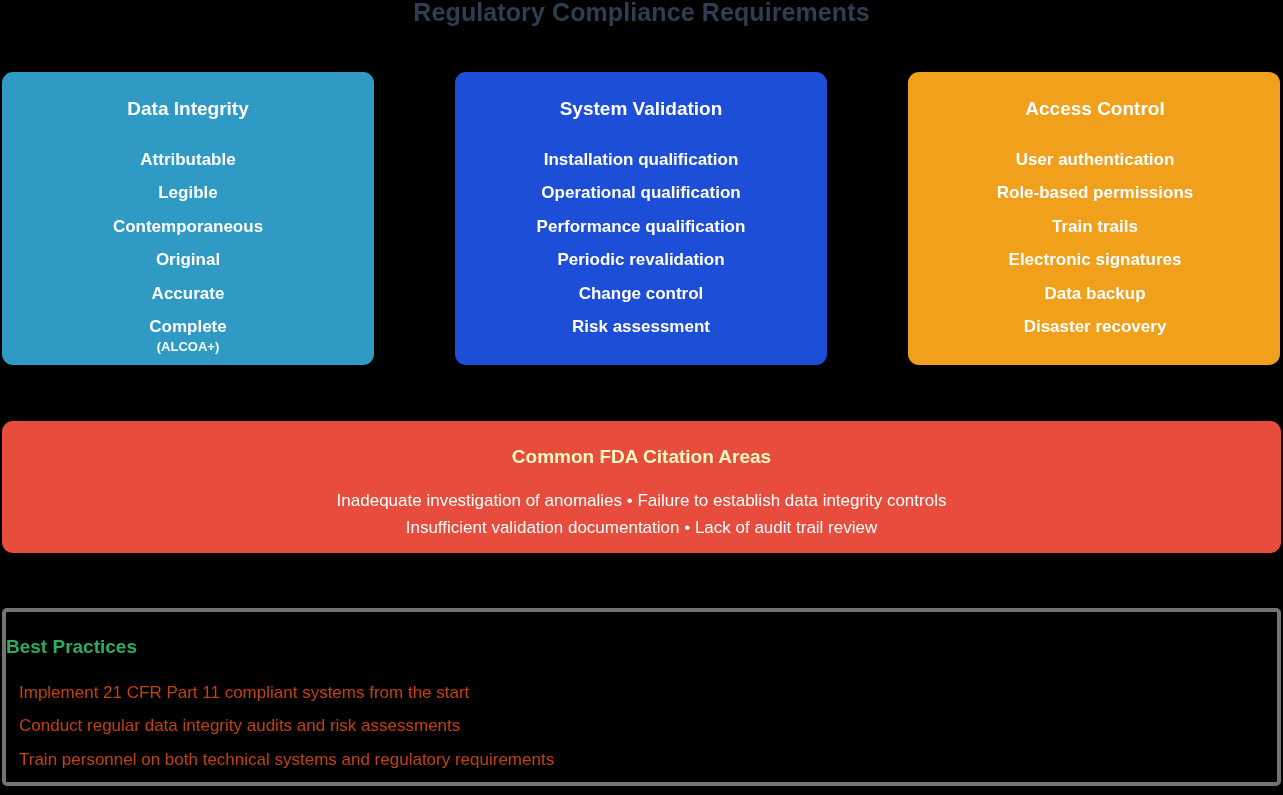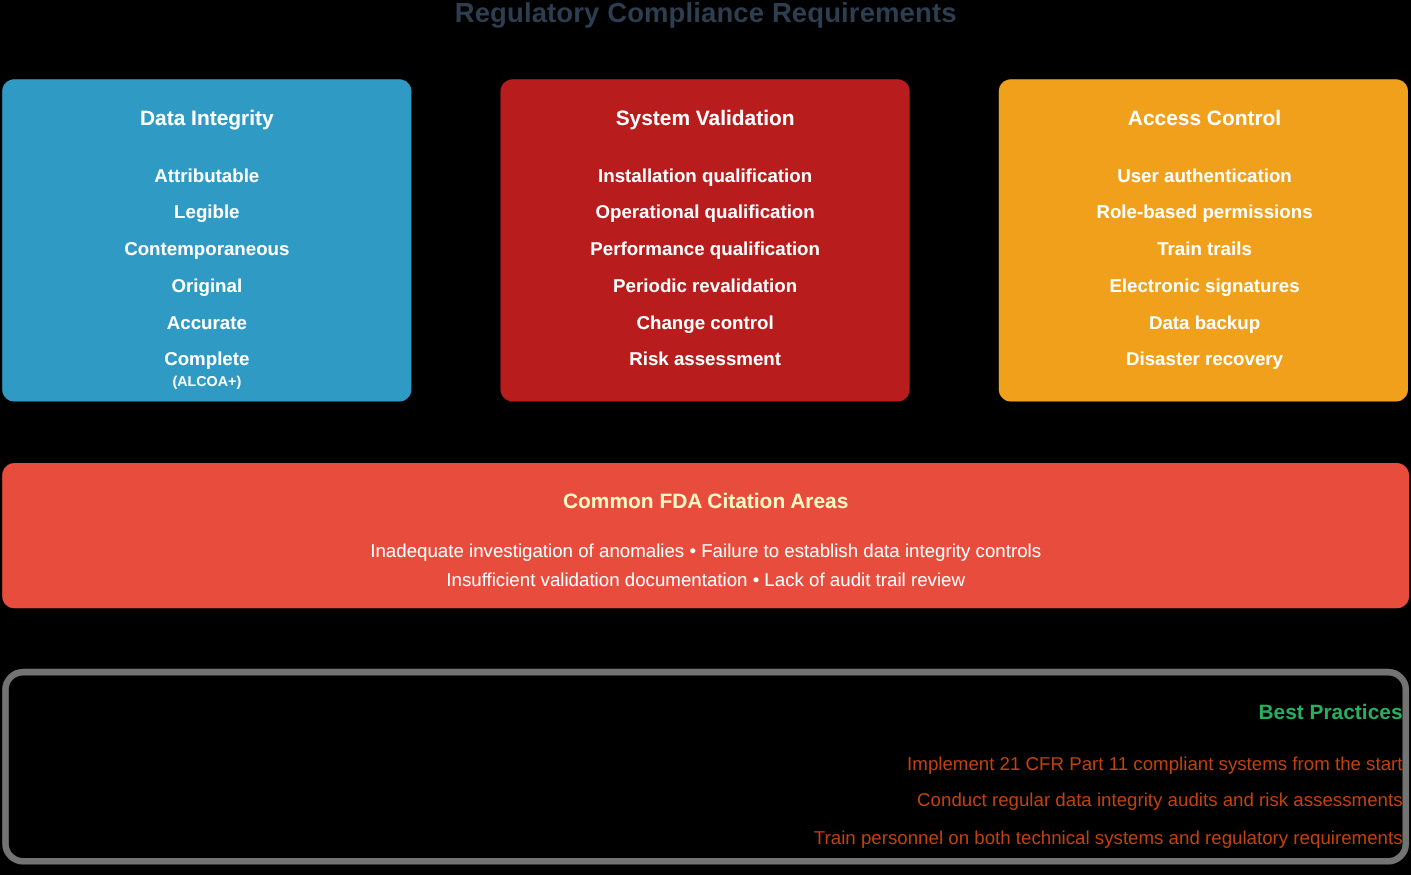--- a/index.html
+++ b/index.html
@@ -42,21 +42,21 @@
     position: absolute;
     top: 0;
     width: 372px;
     height: 293px;
     border-radius: 11px;
     box-sizing: border-box;
     padding: 26px 14px 0 14px;
     text-align: center;
   }
   .card-data-integrity   { left: 2px;   background: #2f9bc4; }
-  .card-system-validation{ left: 455px; background: #b91c1c; }
+  .card-system-validation{ left: 455px; background: #1d4ed8; }
   .card-access-control   { left: 908px; background: #f0a01b; padding-left: 16px; }
 
   .card-title {
     font-size: 19px;
     font-weight: bold;
     color: #ffffff;
     margin: 0 0 23px 0;
     line-height: 22px;
   }
   .card-items {
@@ -106,25 +106,25 @@
   }
 
   
   .best-practices {
     position: absolute;
     left: 2px;
     top: 608px;
     width: 1279px;
     height: 178px;
     background: transparent;
-    border: 6px solid #737373;
-    border-radius: 19px;
+    border: 4px solid #737373;
+    border-radius: 5px;
     box-sizing: border-box;
     padding-top: 24px;
-    text-align: right;
+    text-align: left;
   }
   .bp-title {
     font-size: 19px;
     font-weight: bold;
     color: #27ae60;
     line-height: 22px;
     margin-bottom: 18px;
   }
   .bp-line {
     font-size: 17px;

